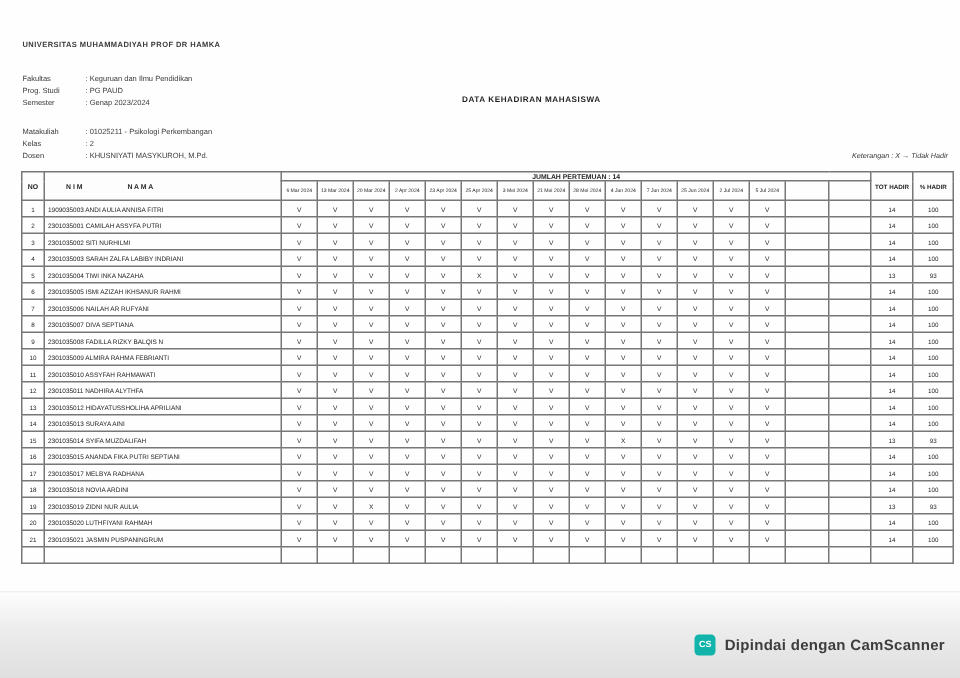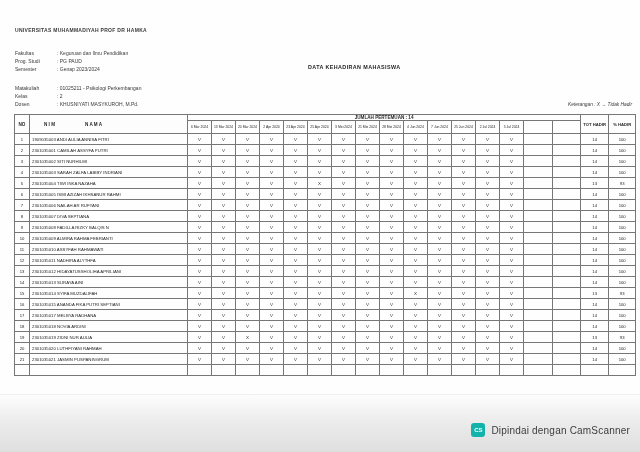--- a/index.html
+++ b/index.html
@@ -43,21 +43,21 @@
   td.c-mark { font-size:4.4px; text-align:center; color:#333; }
   td.c-tot, td.c-pct { font-size:4.2px; text-align:center; }
   tr.data-row td { height:11px; }
   tr.empty-row td { height:11px; }
 
   .camscanner { position:absolute; right:10px; top:423px; display:flex;
     align-items:center; gap:6px; }
   .cs-icon { width:14px; height:14px; border-radius:3px; display:flex;
     align-items:center; justify-content:center; color:#fff; font-size:6px;
     font-weight:bold; }
-  .cs-text { font-size:10px; font-weight:normal; color:#3d3d3d;
+  .cs-text { font-size:10px; font-weight:bold; color:#3d3d3d;
     letter-spacing:.2px; }
 </style>
 </head>
 <body>
 
 <div class="scan-page">
 
   <div class="university">UNIVERSITAS MUHAMMADIYAH PROF DR HAMKA</div>
 
   <div class="info-block info-left">

